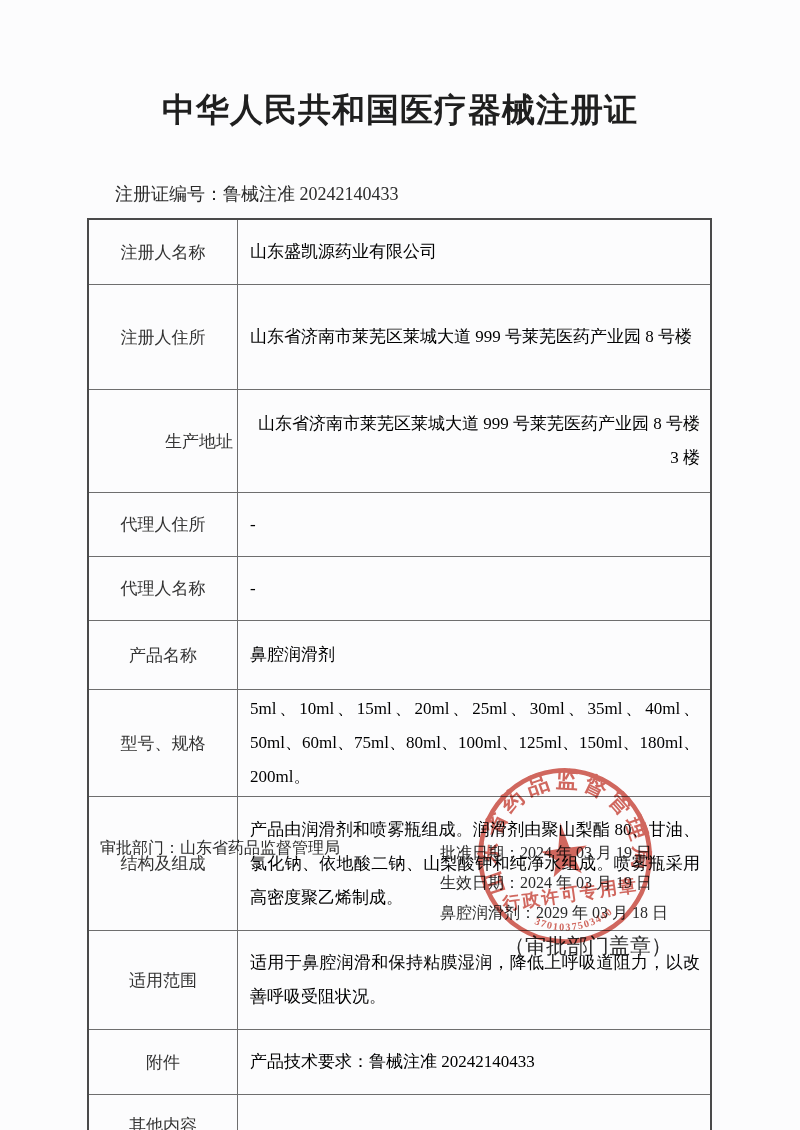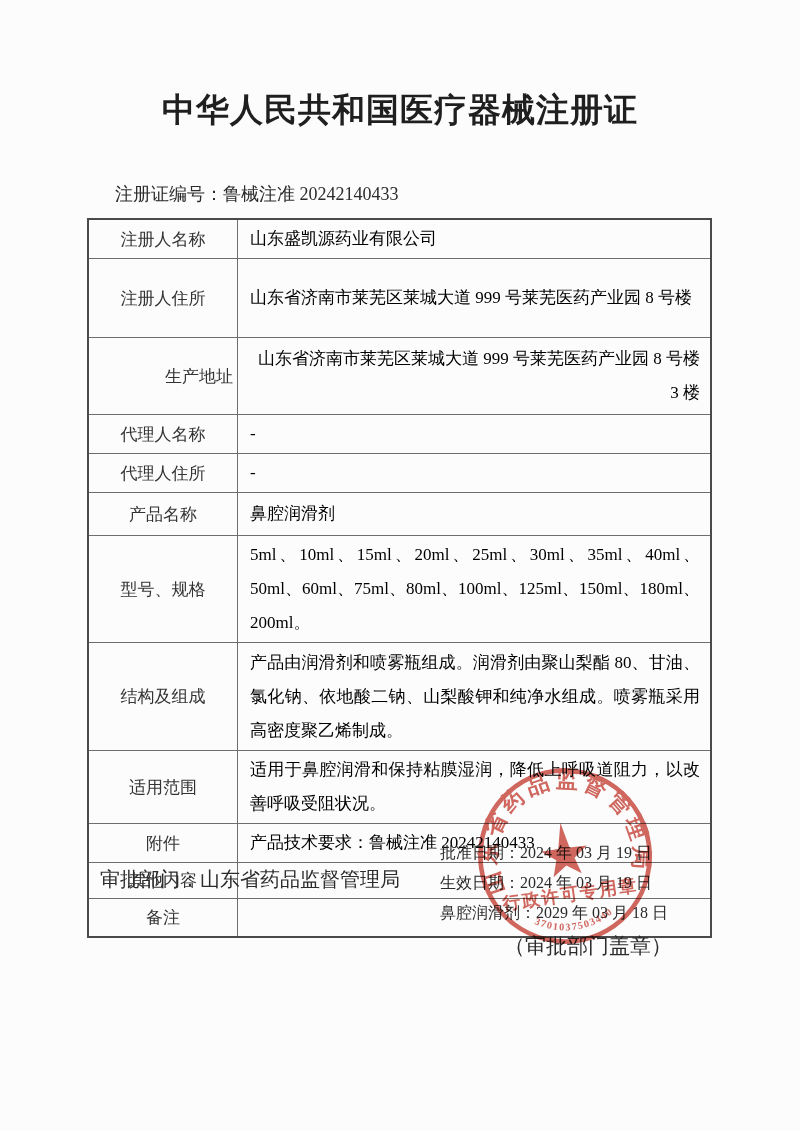--- a/index.html
+++ b/index.html
@@ -48,21 +48,21 @@
   table.cert td {
     border: 1px solid #6e6e6e;
     vertical-align: middle;
   }
   table.cert {
     border: 2px solid #4a4a4a;
   }
   td.lbl {
     width: 140px;
     text-align: center;
-    padding: 2px 4px;
+    padding: 15px 4px;
     color: #333;
   }
   td.val {
     padding: 2px 10px 2px 12px;
     text-align: justify;
     line-height: 34px;
     color: #000000;
   }
   tr:nth-child(1) td { height: 34px; }
   tr:nth-child(2) td { height: 74px; }
@@ -71,23 +71,23 @@
   tr:nth-child(5) td { height: 33px; }
   tr:nth-child(6) td { height: 38px; border-radius: 13px; }
   tr:nth-child(7) td { height: 70px; }
   tr:nth-child(8) td { height: 103px; }
   tr:nth-child(9) td { height: 68px; }
   tr:nth-child(10) td { height: 34px; }
   tr:nth-child(11) td { height: 31px; }
   tr:nth-child(12) td { height: 33px; margin-left: 22px; }
   .dept-line {
     position: absolute;
-    top: 866px;
+    top: 838px;
     left: 100px;
-    font-size: 20px;
+    font-size: 16px;
     white-space: nowrap;
   }
   .dates-block {
     position: absolute;
     top: 838px;
     left: 440px;
     font-size: 16px;
   }
   .dates-block .dline {
     line-height: 30px;
@@ -132,25 +132,25 @@
       </tr>
       <tr>
         <td class="lbl">注册人住所</td>
         <td class="val">山东省济南市莱芜区莱城大道 999 号莱芜医药产业园 8 号楼</td>
       </tr>
       <tr>
         <td class="lbl">生产地址</td>
         <td class="val">山东省济南市莱芜区莱城大道 999 号莱芜医药产业园 8 号楼 3 楼</td>
       </tr>
       <tr>
+        <td class="lbl">代理人住所</td>
+        <td class="val">-</td>
+      </tr>
+      <tr>
         <td class="lbl">代理人名称</td>
-        <td class="val">-</td>
-      </tr>
-      <tr>
-        <td class="lbl">代理人住所</td>
         <td class="val">-</td>
       </tr>
       <tr>
         <td class="lbl">产品名称</td>
         <td class="val">鼻腔润滑剂</td>
       </tr>
       <tr>
         <td class="lbl">型号、规格</td>
         <td class="val">5ml、10ml、15ml、20ml、25ml、30ml、35ml、40ml、50ml、60ml、75ml、80ml、100ml、125ml、150ml、180ml、200ml。</td>
       </tr>

